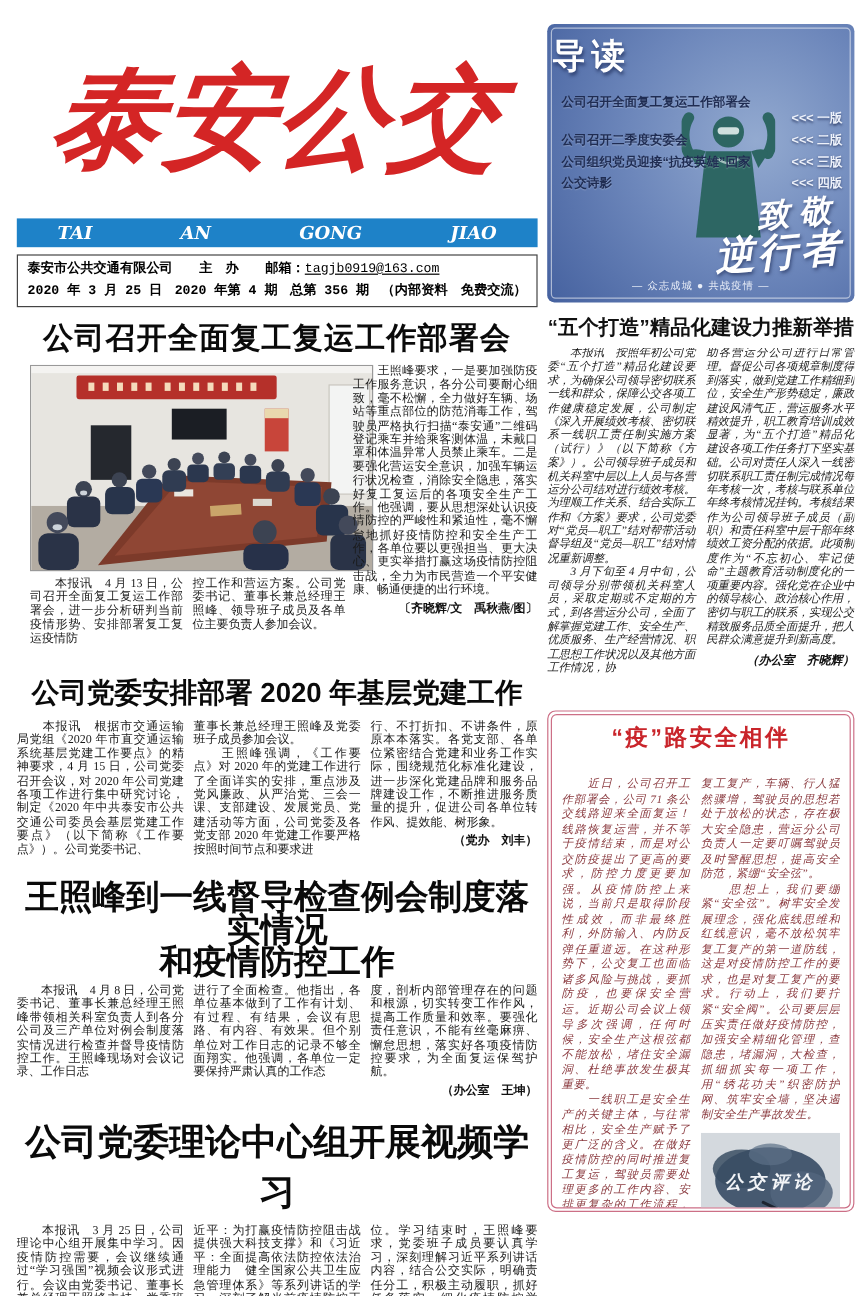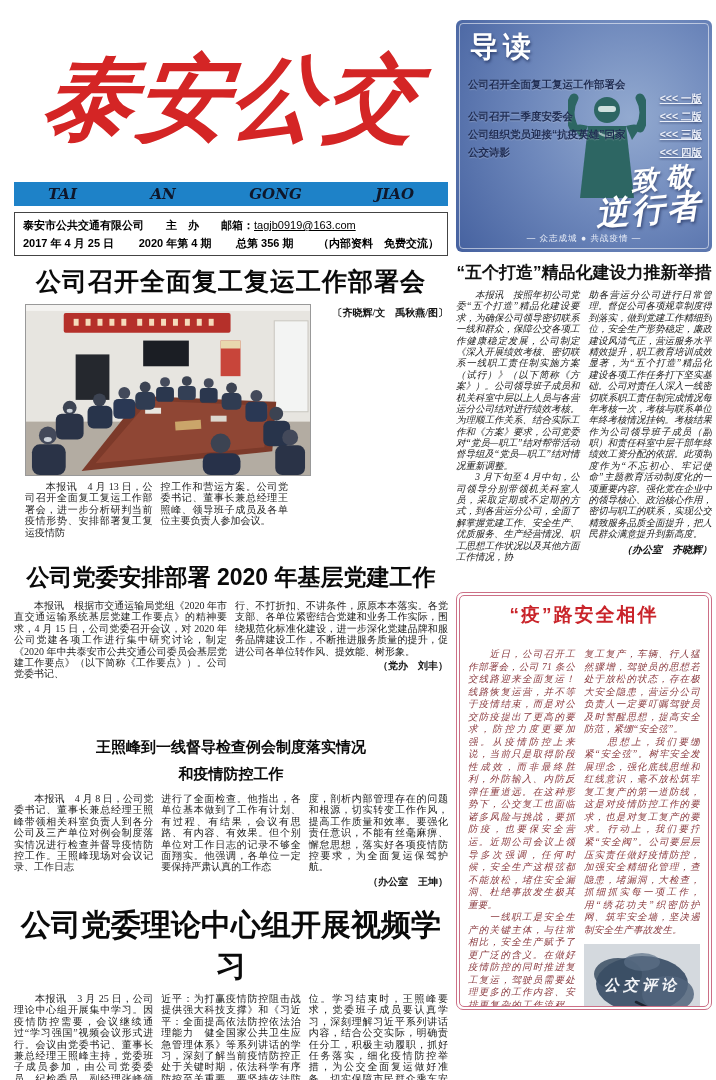--- a/index.html
+++ b/index.html
@@ -8,37 +8,37 @@
           display:flex; padding:0 4px 0 14px; overflow:hidden;
           font-family:"Liberation Serif","DejaVu Serif",serif; color:#111; }
   .left-col { width:434px; margin-right:8px; }
   .right-col { width:256px; }
 
   
   .calligraphy { height:168px; margin-top:14px; text-align:center;
     font-family:"DejaVu Serif",serif; font-style:italic; font-weight:bold;
     font-size:92px; line-height:168px; color:#d42525; letter-spacing:2px;
     transform:skewX(-6deg); white-space:nowrap; overflow:hidden; }
-  .pinyin-bar { height:24px; background:#1e82c8; color:#0f172a; display:flex;
+  .pinyin-bar { height:24px; background:#1e82c8; color:#ffffff; display:flex;
     justify-content:space-between; align-items:center; padding:0 34px;
     font-family:"DejaVu Serif",serif; font-style:italic; font-weight:bold; font-size:15px; }
   .info-box { border:1.5px solid #444; margin-top:6px; padding:3px 8px;
-    font-family:Liberation Sans, sans-serif; font-weight:bold;
+    font-family:Liberation Mono, monospace; font-weight:bold;
     font-size:11px; color:#000; }
   .info-row { display:flex; align-items:center; line-height:18px; }
   .info-row .gap { margin-left:22px; }
   .email { text-decoration:underline; font-weight:normal; }
   .info-row2 { display:flex; justify-content:space-between; }
 
   
   .hl { font-family:"Liberation Sans","DejaVu Sans",sans-serif; font-weight:900;
         text-align:center; color:#0a0a0a; white-space:pre-line; }
   .hl1 { font-size:25px; margin:9px 0 6px; letter-spacing:1px; }
   .hl2 { font-size:23px; margin:10px 0 7px; }
-  .hl3 { font-size:15px; margin:8px 0 5px; line-height:27px;font-family:Liberation Serif, serif; }
+  .hl3 { font-size:28px; margin:8px 0 5px; line-height:27px; }
   .hl4 { font-size:30px; margin:8px 0 6px; }
   .bodytxt { font-size:10px; line-height:1.14; text-align:justify;
              white-space:pre-line; color:#1a1a1a; }
   .byline { text-align:right; font-weight:bold; font-size:10px; margin-top:2px; }
 
   .a1-body { display:flex; gap:6px; height:248px; overflow:hidden; }
   .a1-left { width:274px;padding-left:11px; }
   .photo { width:286px; height:172px; display:block; border:1px solid #999; }
   .twocol { display:flex; gap:8px; margin-top:5px; height:66px; overflow:hidden; }
   .twocol .bodytxt { flex:1; }
@@ -47,28 +47,28 @@
   .threecol { display:flex; gap:8px; overflow:hidden; }
   .threecol > div { flex:1; }
   .h-a2 { height:126px;justify-content:space-between; } .h-a3 { height:104px; } .h-a4 { height:150px; }
 
   
   .daodu { margin-top:20px; height:232px; border-radius:6px; position:relative;
     background:radial-gradient(circle at 68% 42%, #93aad0 0%, #6d87bb 48%, #45619f 100%);
     overflow:hidden; }
   .daodu::after { content:""; position:absolute; inset:3px;
     border:1px solid rgba(255,255,255,.55); border-radius:4px; pointer-events:none; }
-  .daodu-title { position:absolute; top:8px; left:14px; color:#fff;
+  .daodu-title { position:absolute; top:8px; left:4px; color:#fff;
     font-family:"Liberation Sans","DejaVu Sans",sans-serif; font-weight:900;
     font-size:28px; letter-spacing:5px; text-shadow:1px 2px 3px rgba(10,20,60,.55); }
   .daodu-items { position:absolute; top:58px; left:12px; right:10px;
     font-family:"Liberation Sans","DejaVu Sans",sans-serif; font-size:10.5px; font-weight:bold; }
   .daodu-item { display:flex; flex-wrap:wrap; justify-content:space-between;
     margin-bottom:4px; color:#1f2c52; text-shadow:0 1px 1px rgba(255,255,255,.25); }
-  .daodu-item .pg { color:#eef2fb; text-shadow:0 1px 2px rgba(10,20,60,.6);text-decoration:underline; }
+  .daodu-item .pg { color:#eef2fb; text-shadow:0 1px 2px rgba(10,20,60,.6); }
   .daodu-item.wide .lbl { width:100%; }
   .daodu-item.wide .pg { margin-left:auto; }
   .daodu-fig { position:absolute; left:112px; top:68px; }
   .daodu-call { position:absolute; right:10px; bottom:26px; text-align:right;
     color:#fff; font-family:"DejaVu Serif",serif; font-style:italic; font-weight:bold;
     transform:rotate(-5deg); text-shadow:1px 2px 3px rgba(10,20,60,.5); line-height:1.0; }
   .daodu-call .l1 { font-size:27px; letter-spacing:8px; }
   .daodu-call .l2 { font-size:33px; letter-spacing:3px; }
   .daodu-slogan { position:absolute; bottom:7px; left:0; right:0; text-align:center;
     color:#e9eef8; font-size:8.5px; letter-spacing:1px;
@@ -111,21 +111,21 @@
         <span>JIAO</span>
       </div>
       <div class="info-box">
         <div class="info-row">
           <span>泰安市公共交通有限公司</span>
           <span class="gap">主　办</span>
           <span class="gap">邮箱：</span>
             <span class="email">tagjb0919@163.com</span>
         </div>
         <div class="info-row info-row2">
-          <span>2017 年 4 月 25 日</span>
+          <span>2020 年 3 月 25 日</span>
           <span>2020 年第 4 期</span>
           <span>总第 356 期</span>
           <span>（内部资料　免费交流）</span>
         </div>
       </div>
     </div>
 
     <h1 class="hl hl1">公司召开全面复工复运工作部署会</h1>
     <div class="a1-body">
       <div class="a1-left">
@@ -188,28 +188,33 @@
             <ellipse cx="44" cy="107" rx="3" ry="2" fill="#cdd3da"></ellipse>
             <ellipse cx="22" cy="136" rx="4" ry="2.5" fill="#cdd3da"></ellipse>
           </g>
         </svg>
         <div class="twocol">
           <p class="bodytxt">　　本报讯　4 月 13 日，公司召开全面复工复运工作部署会，进一步分析研判当前疫情形势、安排部署复工复运疫情防</p>
           <p class="bodytxt">控工作和营运方案。公司党委书记、董事长兼总经理王照峰、领导班子成员及各单位主要负责人参加会议。</p>
         </div>
       </div>
       <div class="a1-side">
+        <p class="bodytxt">　　王照峰要求，一是要加强防疫工作服务意识，各分公司要耐心细致，毫不松懈，全力做好车辆、场站等重点部位的防范消毒工作，驾驶员严格执行扫描“泰安通”二维码登记乘车并给乘客测体温，未戴口罩和体温异常人员禁止乘车。二是要强化营运安全意识，加强车辆运行状况检查，消除安全隐患，落实好复工复运后的各项安全生产工作。他强调，要从思想深处认识疫情防控的严峻性和紧迫性，毫不懈怠地抓好疫情防控和安全生产工作，各单位要以更强担当、更大决心、更实举措打赢这场疫情防控阻击战，全力为市民营造一个平安健康、畅通便捷的出行环境。</p>
         <div class="byline">〔齐晓辉/文　禹秋燕/图〕</div>
       </div>
     </div>
 
     <h1 class="hl hl2">公司党委安排部署 2020 年基层党建工作</h1>
     <div class="threecol h-a2">
       <div>
           <p class="bodytxt">　　本报讯　根据市交通运输局党组《2020 年市直交通运输系统基层党建工作要点》的精神要求，4 月 15 日，公司党委召开会议，对 2020 年公司党建各项工作进行集中研究讨论，制定《2020 年中共泰安市公共交通公司委员会基层党建工作要点》（以下简称《工作要点》）。公司党委书记、</p>
+        </div>
+      <div>
+          <p class="bodytxt">董事长兼总经理王照峰及党委班子成员参加会议。
+　　王照峰强调，《工作要点》对 2020 年的党建工作进行了全面详实的安排，重点涉及党风廉政、从严治党、三会一课、支部建设、发展党员、党建活动等方面，公司党委及各党支部 2020 年党建工作要严格按照时间节点和要求进</p>
         </div>
       <div>
         <p class="bodytxt">行、不打折扣、不讲条件，原原本本落实。各党支部、各单位紧密结合党建和业务工作实际，围绕规范化标准化建设，进一步深化党建品牌和服务品牌建设工作，不断推进服务质量的提升，促进公司各单位转作风、提效能、树形象。</p>
         <div class="byline">（党办　刘丰）</div>
       </div>
     </div>
 
     <h1 class="hl hl3">王照峰到一线督导检查例会制度落实情况
 和疫情防控工作</h1>
     <div class="threecol h-a3">

